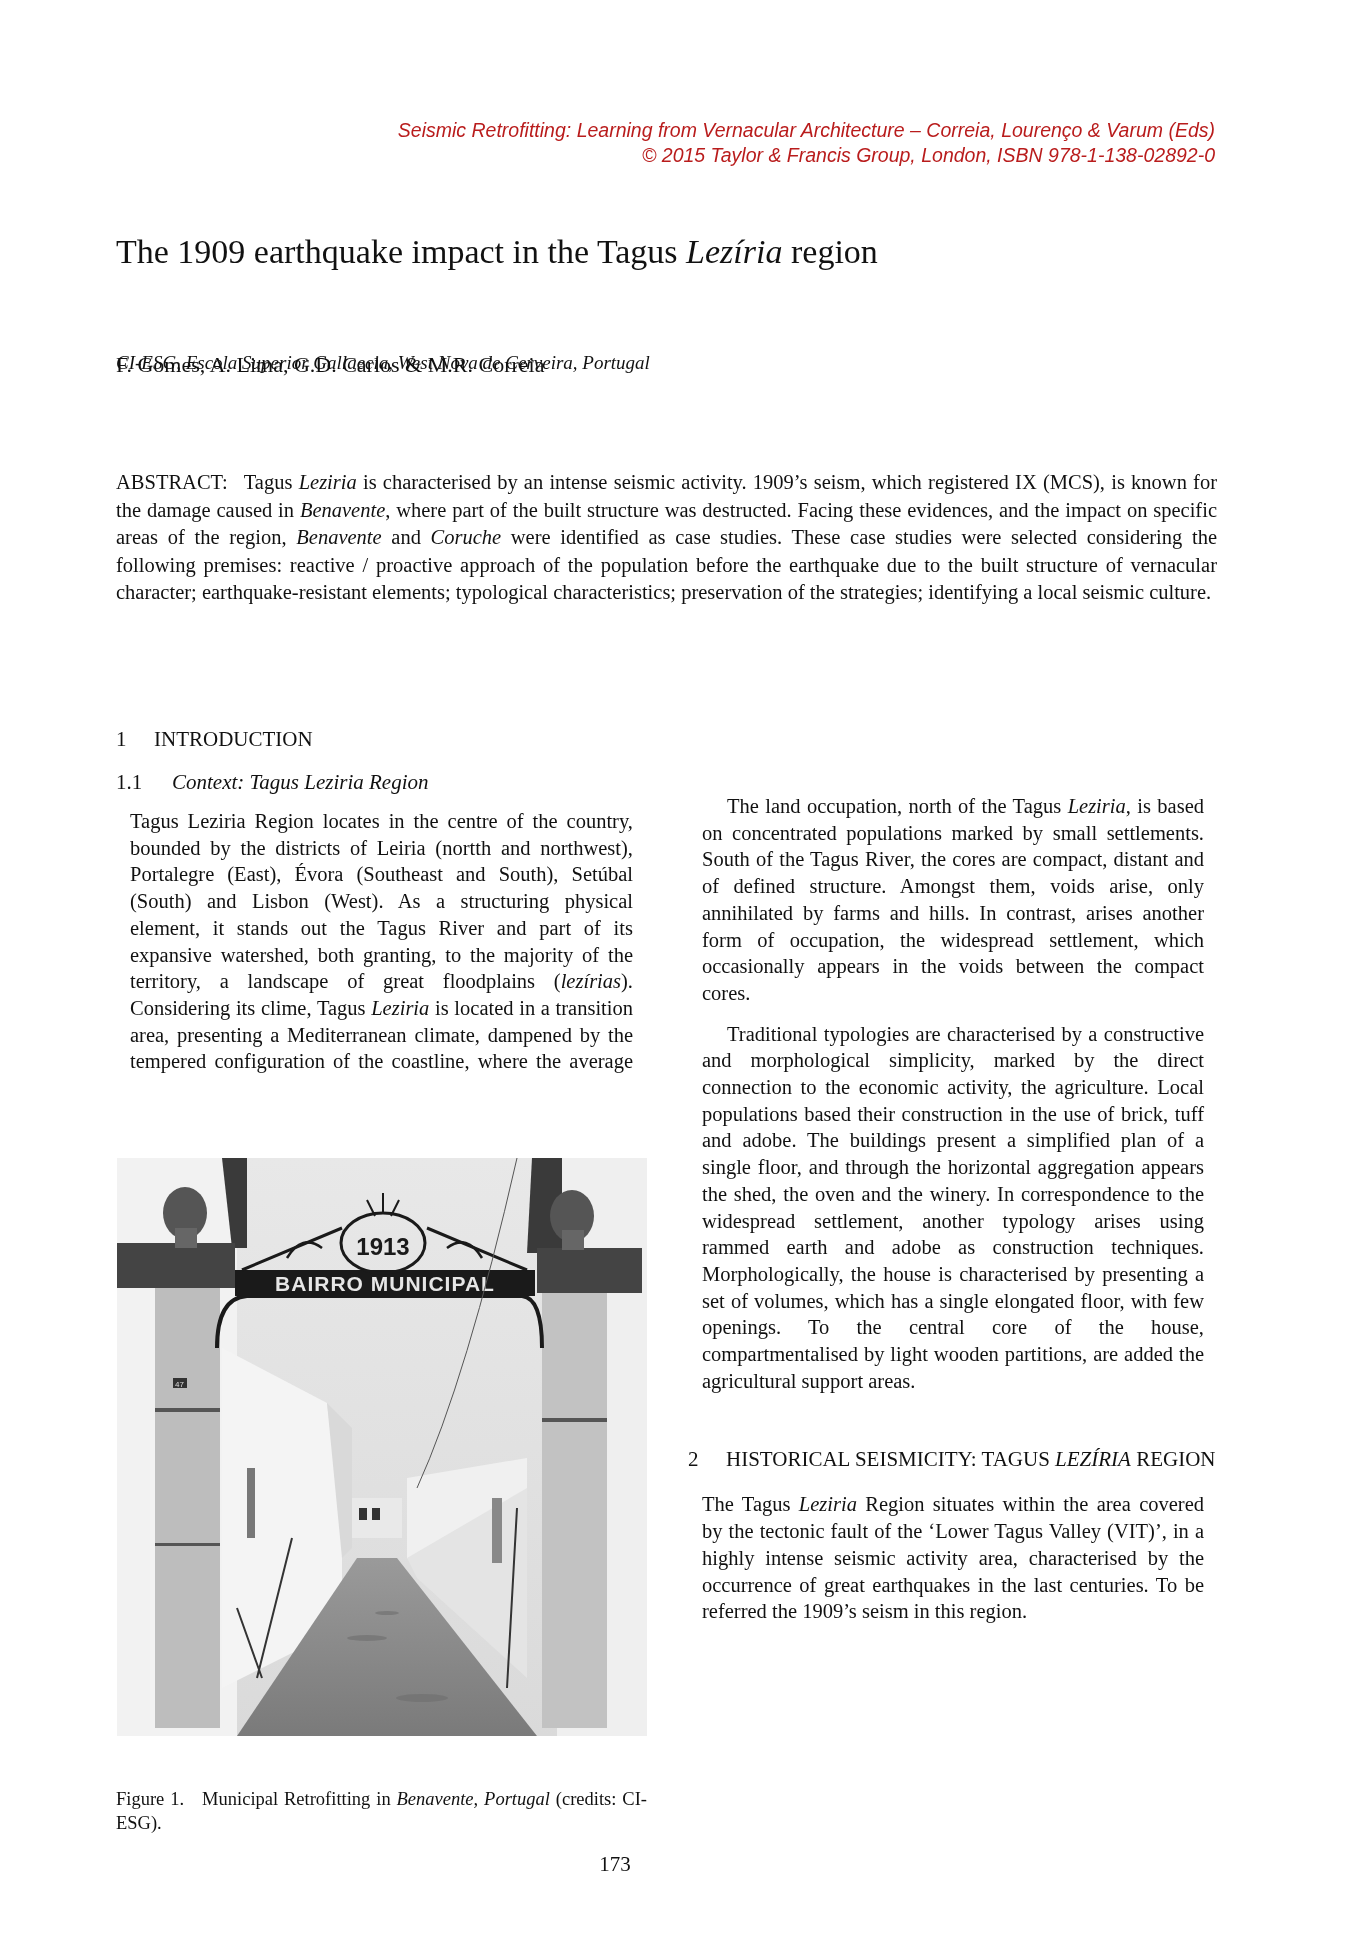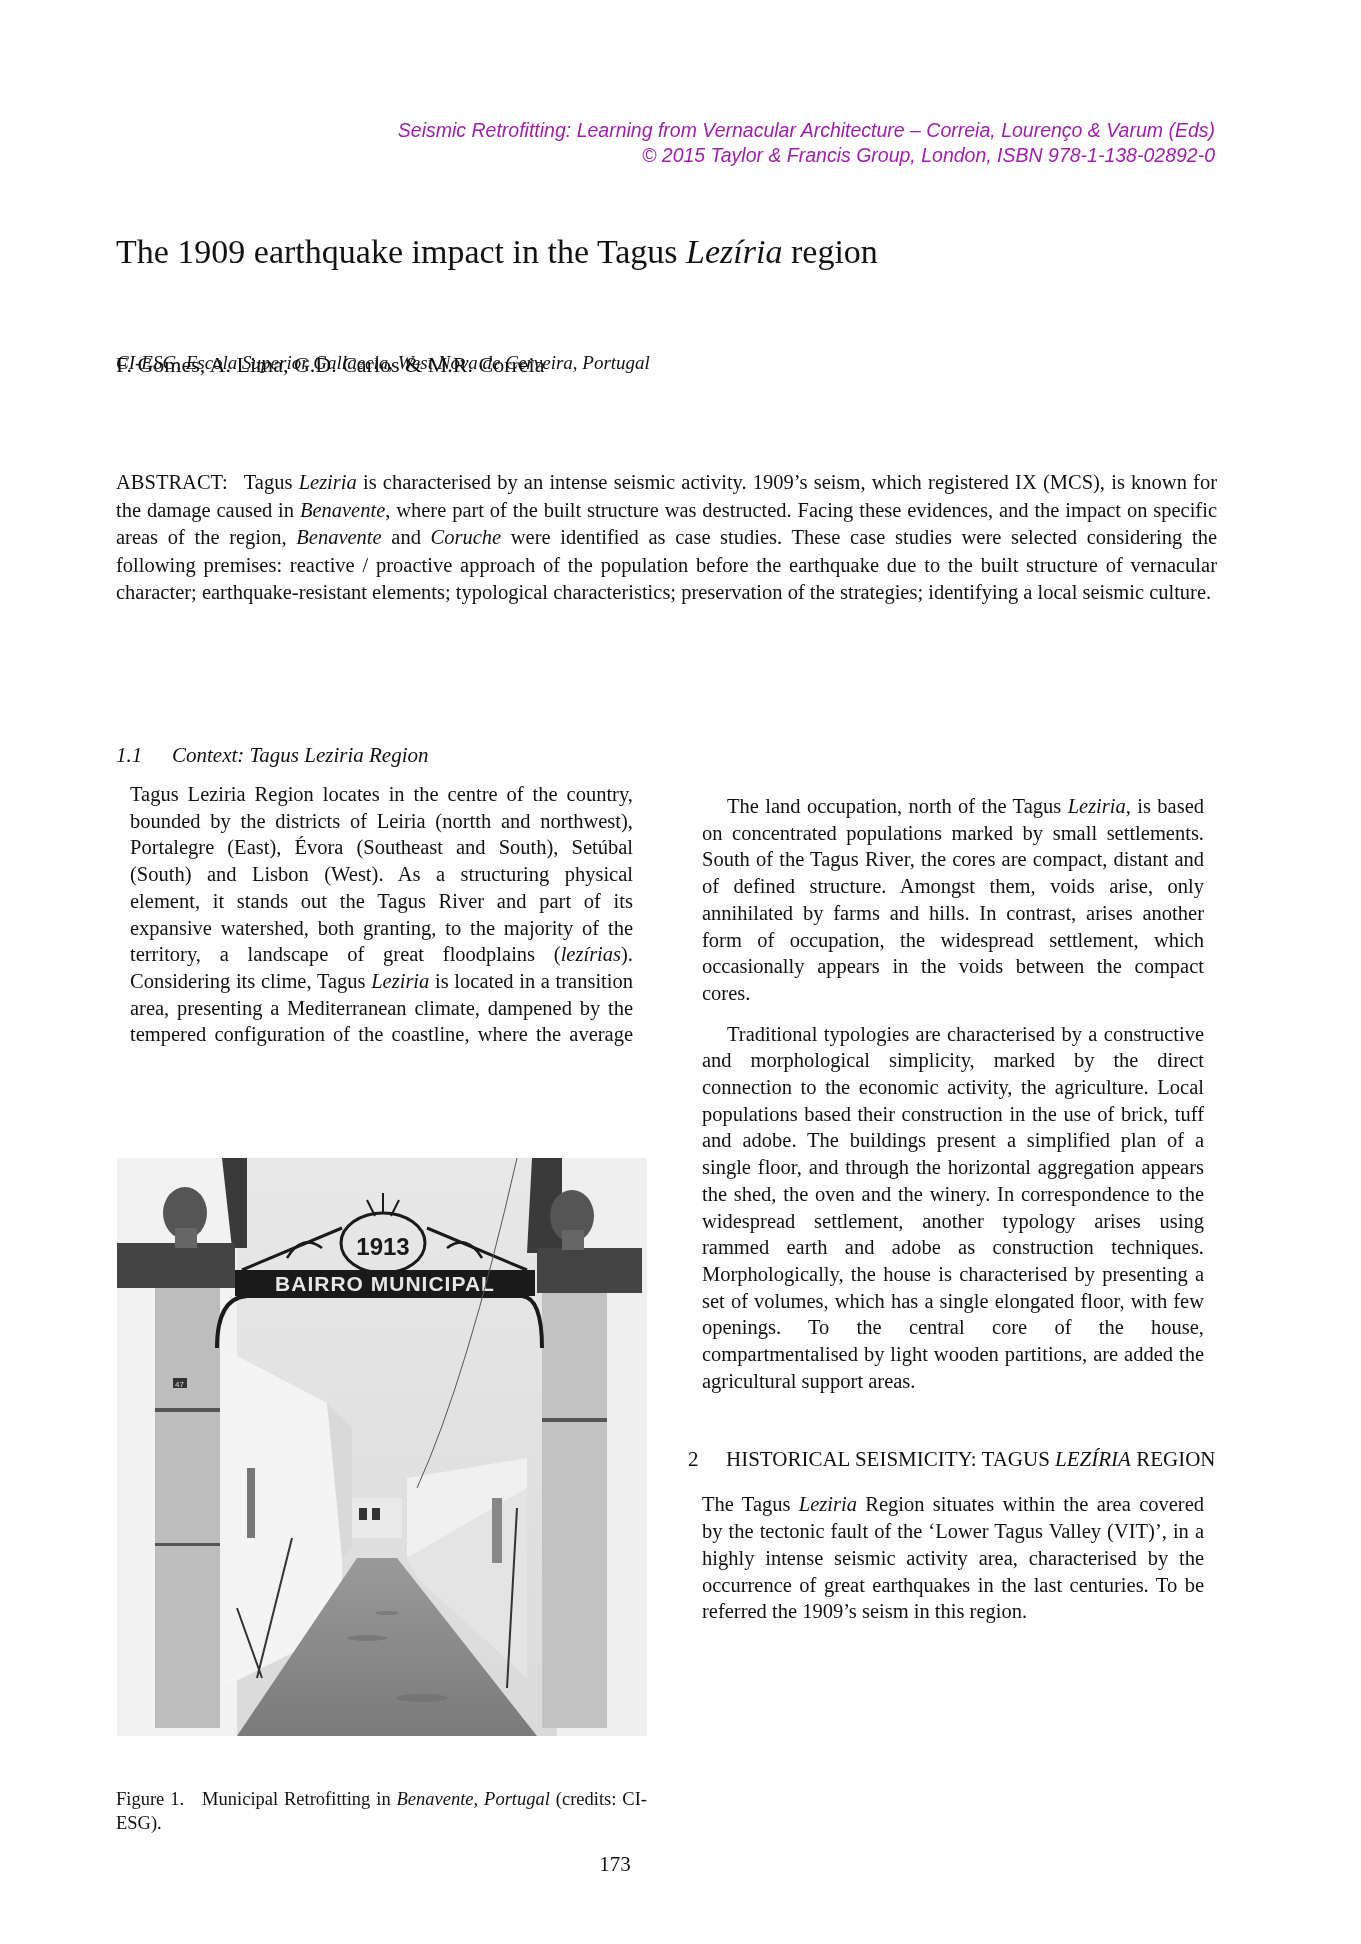--- a/index.html
+++ b/index.html
@@ -1,35 +1,35 @@
 <!DOCTYPE html>
 <html><head>
 <meta charset="utf-8">
 <style>
   html, body { margin: 0; padding: 0; background: #ffffff; }
   body { width: 1361px; height: 1944px; position: relative; overflow: hidden; color: #111; }
   .serif { font-family: "Liberation Serif", "DejaVu Serif", serif; }
   .sans { font-family: "Liberation Sans", "DejaVu Sans", sans-serif; }
 
-  .running-head { position: absolute; right: 146px; top: 118px; text-align: right; font-style: italic; font-size: 19.5px; line-height: 25px; color: #a21caf; }
+  .running-head { position: absolute; right: 146px; top: 118px; text-align: right; font-style: italic; font-size: 19.5px; line-height: 25px; color: #b91c1c; }
 
   .title { position: absolute; left: 116px; top: 232px; font-size: 34px; line-height: 40px; }
   .authors { position: absolute; left: 116px; top: 323px; font-size: 22px; line-height: 27px; margin-top: 28px; }
   .affil { position: absolute; left: 116px; top: 351px; font-size: 19px; line-height: 24px; font-style: italic; }
 
   .abstract { position: absolute; left: 116px; top: 469px; width: 1101px; font-size: 20.5px; line-height: 27.6px; text-align: justify; }
   .abstract .lead { margin-right: 16px; }
 
   .col { position: absolute; font-size: 20.5px; line-height: 26.7px; text-align: justify; }
   .col-left { left: 116px; width: 531px; }
   .col-right { left: 688px; width: 530px; }
 
   h2, h3 { font-weight: normal; margin: 0; font-size: 21px; line-height: 27px; }
   .secnum { display: inline-block; width: 38px; }
-  .subnum { display: inline-block; width: 56px; font-style: italic; }
+  .subnum { display: inline-block; width: 56px; }
   .sec2 { display: flex; }
   .sec2 .num { width: 38px; flex: none; }
   p { margin: 14px; }
   p.indent { text-indent: 25px; }
 
   .figure { position: absolute; left: 117px; top: 1158px; width: 530px; height: 578px; background: #cfcfcf; overflow: hidden; }
   .caption { position: absolute; left: 116px; top: 1787px; width: 531px; font-size: 18.5px; line-height: 24px; text-align: justify; }
   .caption .lbl { margin-right: 18px; }
   .pagenum { position: absolute; left: 0; width: 1230px; top: 1852px; text-align: center; font-size: 21px; }
 </style>
@@ -44,20 +44,21 @@
 <div class="title serif"><span>The 1909 earthquake impact in the Tagus </span><i>Lezíria</i><span> region</span></div>
 
 <div class="authors serif">F. Gomes, A. Lima, G.D. Carlos &amp; M.R. Correia</div>
 <div class="affil serif">CI-ESG, Escola Superior Gallaecia, West Nova de Cerveira, Portugal</div>
 
 <div class="abstract serif">
   <span class="lead">ABSTRACT:</span><span>Tagus </span><i>Leziria</i><span> is characterised by an intense seismic activity. 1909’s seism, which registered IX (MCS), is known for the damage caused in </span><i>Benavente</i><span>, where part of the built structure was destructed. Facing these evidences, and the impact on specific areas of the region, </span><i>Benavente</i><span> and </span><i>Coruche</i><span> were identified as case studies. These case studies were selected considering the following premises: reactive / proactive approach of the population before the earthquake due to the built structure of vernacular character; earthquake-resistant elements; typological characteristics; preservation of the strategies; identifying a local seismic culture.</span>
 </div>
 
 <div class="col col-left serif" style="top:726px;">
+  <h2><span class="secnum">1</span><span>INTRODUCTION</span></h2>
   <h3 style="margin-top:16px;"><span class="subnum">1.1</span><i>Context: Tagus Leziria Region</i></h3>
   <p style="margin-top:12px; height:266px; overflow:hidden;"><span>Tagus Leziria Region locates in the centre of the country, bounded by the districts of Leiria (nortth and northwest), Portalegre (East), Évora (Southeast and South), Setúbal (South) and Lisbon (West). As a structuring physical element, it stands out the Tagus River and part of its expansive watershed, both granting, to the majority of the territory, a landscape of great floodplains (</span><i>lezírias</i><span>). Considering its clime, Tagus </span><i>Leziria</i><span> is located in a transition area, presenting a Mediterranean climate, dampened by the tempered configuration of the coastline, where the average temperature is around 16°C.</span></p>
 </div>
 
 <div class="figure">
   <svg width="530" height="578" viewBox="0 0 530 578">
     <defs>
       <linearGradient id="sky" x1="0" y1="0" x2="0" y2="1">
           <stop offset="0" stop-color="#e8e8e8"></stop>
           <stop offset="1" stop-color="#dadada"></stop>

